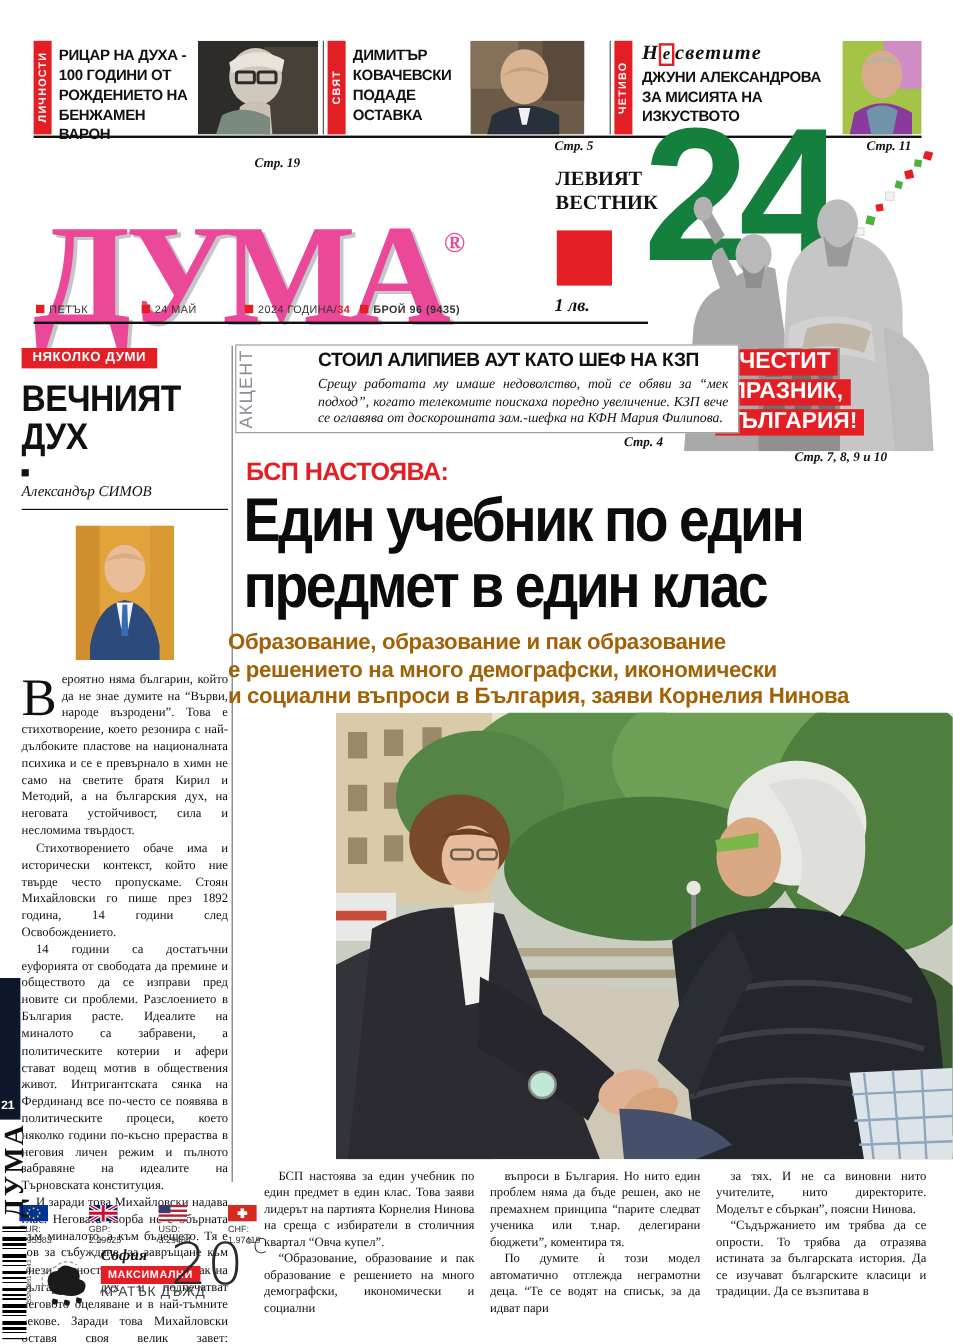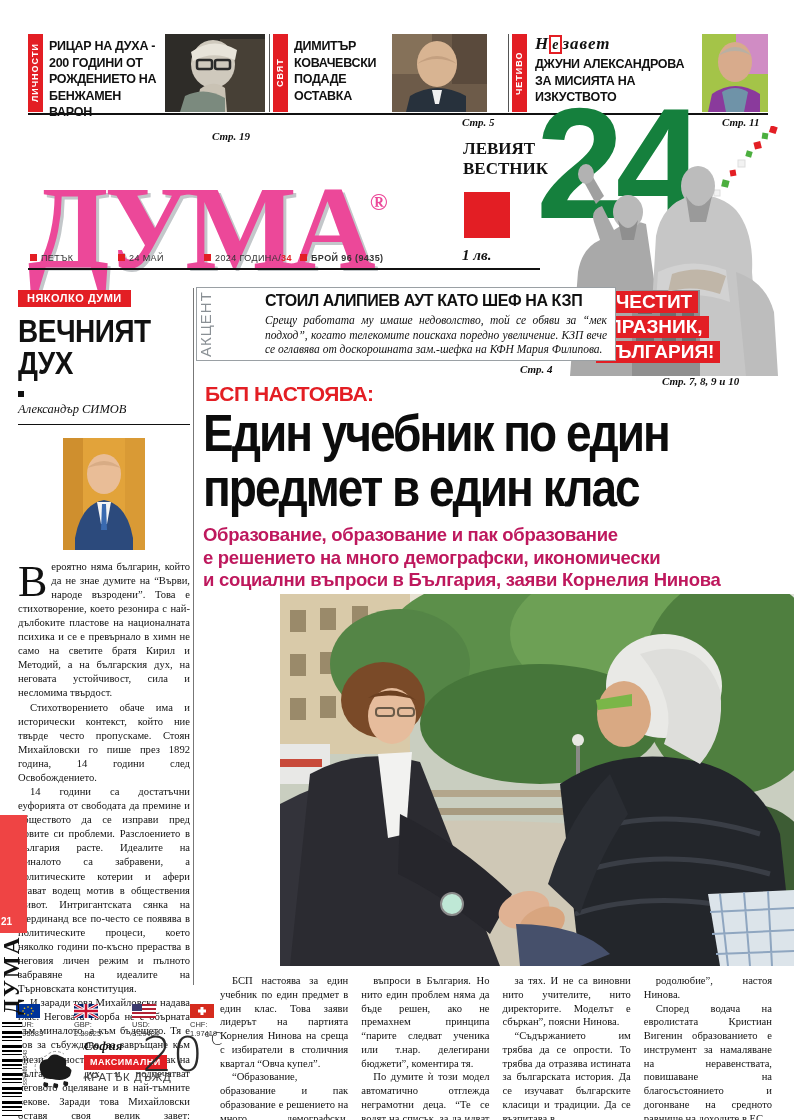--- a/index.html
+++ b/index.html
@@ -61,59 +61,59 @@
   #op-body { font:10.6px/1.33 "Liberation Serif",serif; text-align:justify; }
   #op-body p { text-indent:12px; }
   #op-body p.first { text-indent:0; }
   .dropcap { float:left; font:400 44px/0.82 "Liberation Serif",serif; padding:4px 4px 0 0; }
   #vdivider { left:193px; top:288px; width:1px; height:697px; background:#777; }
 
   
   #kicker { left:205px; top:382px; font:bold 21px "Liberation Sans",sans-serif; color:#e31e24; letter-spacing:-0.5px; }
   #headline { left:203px; top:406px; font:bold 46px/1.06 "Liberation Sans",sans-serif; letter-spacing:-2px;
               color:#0c0c0c; white-space:pre-line; transform:scaleY(1.12); transform-origin:left top; }
-  #subhead { left:203px; top:524px; font:bold 18.5px/1.22 "Liberation Sans",sans-serif; color:#be185d;
+  #subhead { left:190px; top:524px; font:bold 18.5px/1.22 "Liberation Sans",sans-serif; color:#a16207;
              letter-spacing:-0.3px; white-space:pre-line; }
   #main-photo { left:280px; top:594px; width:514px; height:372px; }
   #columns { left:220px; top:974px; width:552px; height:146px; display:flex; gap:13px; overflow:hidden; }
   .col { flex:1; font:10.6px/1.3 "Liberation Serif",serif; text-align:justify; }
   .col p { text-indent:12px; }
 
   
   #currencies { left:16px; top:1004px; display:flex; gap:15px; }
   .cur { width:43px; font:7.5px/1.25 "Liberation Sans",sans-serif; color:#333; }
   .cur svg { display:block; margin-bottom:2px; }
   #weather-city { left:84px; top:1038px; font:italic bold 13px "Liberation Serif",serif; }
   #weather-badge { left:84px; top:1055px; background:#e31e24; color:#fff; font:bold 9px "Liberation Sans",sans-serif;
                    padding:2px 6px 3px; letter-spacing:0.5px; }
   #weather-cond { left:84px; top:1071px; font:11.5px "Liberation Sans",sans-serif; color:#444; letter-spacing:0.5px; }
   #weather-temp { left:142px; top:1030px; font:200 48px/1 "DejaVu Sans",sans-serif; color:#2b2b2b; }
   #weather-temp sup { font-size:17px; vertical-align:26px; letter-spacing:-1px; }
 
   
-  #edge-green { left:0; top:815px; width:27px; height:118px; background:#ef4444; }
+  #edge-green { left:0; top:815px; width:17px; height:118px; background:#0f172a; }
   #edge-green span { position:absolute; bottom:6px; left:0; width:13px; text-align:center; color:#fff;
                      font:bold 10px "Liberation Sans",sans-serif; }
   #edge-title { left:-1px; top:933px; width:26px; height:84px; }
   #edge-title span { writing-mode:vertical-rl; transform:rotate(180deg); font:bold 23px "Liberation Serif",serif;
                      letter-spacing:2px; display:block; height:84px; text-align:center; }
   #barcode { left:2px; top:1022px; width:20px; height:94px;
              background:repeating-linear-gradient(to bottom,#000 0 2px,#fff 2px 4px,#000 4px 5px,#fff 5px 9px,#000 9px 12px,#fff 12px 14px); }
   #issn { left:22px; top:1022px; width:8px; height:94px; font:5px "Liberation Sans",sans-serif; color:#333;
           writing-mode:vertical-rl; transform:rotate(180deg); text-align:center; }
 </style>
 </head>
 <body>
 
 <div class="page abs" style="inset:0;">
 
   <div id="teasers" class="abs">
     <div class="tcell" style="width:238px;">
       <div class="tlabel">ЛИЧНОСТИ</div>
-      <div class="ttitle" style="width:122px;">РИЦАР НА ДУХА - 200 ГОДИНИ ОТ РОЖДЕНИЕТО НА БЕНЖАМЕН ВАРОН</div>
+      <div class="ttitle" style="width:122px;">РИЦАР НА ДУХА - 100 ГОДИНИ ОТ РОЖДЕНИЕТО НА БЕНЖАМЕН ВАРОН</div>
       <svg class="tphoto" width="100" height="78" viewBox="0 0 100 78">
         <rect width="100" height="78" fill="#2e2c28"></rect>
         <rect x="55" y="5" width="45" height="73" fill="#474036"></rect>
         <ellipse cx="48" cy="30" rx="22" ry="24" fill="#cfc9bd"></ellipse>
         <path d="M26 18 Q48 2 72 16 L70 26 Q48 16 28 27 Z" fill="#e8e4da"></path>
         <rect x="32" y="26" width="15" height="9" rx="2" fill="none" stroke="#2b2b2b" stroke-width="2.5"></rect>
         <rect x="50" y="26" width="15" height="9" rx="2" fill="none" stroke="#2b2b2b" stroke-width="2.5"></rect>
         <path d="M35 55 Q48 45 60 54 L62 78 L30 78 Z" fill="#c9c2b4"></path>
         <path d="M20 62 Q40 52 60 64 L60 78 L15 78 Z" fill="#7b8a7e"></path>
       </svg>
@@ -129,21 +129,21 @@
         <ellipse cx="45" cy="30" rx="20" ry="23" fill="#d8b492"></ellipse>
         <path d="M25 30 Q45 14 65 30 Q45 20 25 30" fill="#c4a080"></path>
         <path d="M18 62 Q45 46 74 62 L74 78 L14 78 Z" fill="#27313c"></path>
         <path d="M40 56 L50 56 L47 70 L43 70 Z" fill="#f0f0f0"></path>
       </svg>
     </div>
     <div class="tdivider"></div>
     <div class="tcell" style="flex:1;">
       <div class="tlabel">ЧЕТИВО</div>
       <div style="flex:1; padding:0 4px 0 8px;">
-        <div class="brand"><span>Н</span><span class="bx">е</span><span>завет</span></div>
+        <div class="brand"><span>Н</span><span class="bx">е</span><span>светите</span></div>
         <div class="ttitle" style="padding:2px 0 0;">ДЖУНИ АЛЕКСАНДРОВА ЗА МИСИЯТА НА ИЗКУСТВОТО</div>
       </div>
       <svg class="tphoto" width="66" height="78" viewBox="0 0 66 78">
         <rect width="66" height="78" fill="#a4c448"></rect>
         <rect x="34" y="0" width="32" height="40" fill="#d08cc4"></rect>
         <ellipse cx="33" cy="28" rx="17" ry="20" fill="#d8ab8c"></ellipse>
         <path d="M16 22 Q33 4 50 22 Q33 12 16 22" fill="#b8b0a4"></path>
         <path d="M10 60 Q33 44 58 60 L58 78 L6 78 Z" fill="#8a3a9c"></path>
         <path d="M20 58 Q33 50 46 58 L42 78 L24 78 Z" fill="#6f93a8"></path>
       </svg>
@@ -300,25 +300,20 @@
       <p>“Образование, образование и пак образование е решението на много демографски, икономически и социални</p>
     </div>
     <div class="col">
       <p>въпроси в България. Но нито един проблем няма да бъде решен, ако не премахнем принципа “парите следват ученика или т.нар. делегирани бюджети”, коментира тя.</p>
       <p>По думите ѝ този модел автоматично отглежда неграмотни деца. “Те се водят на списък, за да идват пари</p>
     </div>
     <div class="col">
       <p>за тях. И не са виновни нито учителите, нито директорите. Моделът е сбъркан”, поясни Нинова.</p>
       <p>“Съдържанието им трябва да се опрости. То трябва да отразява истината за българската история. Да се изучават българските класици и традиции. Да се възпитава в</p>
     </div>
-    <div class="col">
-      <p>родолюбие”, настоя Нинова.</p>
-      <p>Според водача на евролистата Кристиан Вигенин образованието е инструмент за намаляване на неравенствата, повишаване на благосъстоянието и догонване на средното равнище на доходите в ЕС.</p>
-
-    </div>
   </div>
 
   <div id="currencies" class="abs">
     <div class="cur">
       <svg width="24" height="14" viewBox="0 0 24 14">
         <rect width="24" height="14" fill="#039"></rect>
         <g fill="#fc0">
             <circle cx="12" cy="3" r="0.8"></circle>
             <circle cx="15.5" cy="4.2" r="0.8"></circle>
             <circle cx="17" cy="7" r="0.8"></circle>

